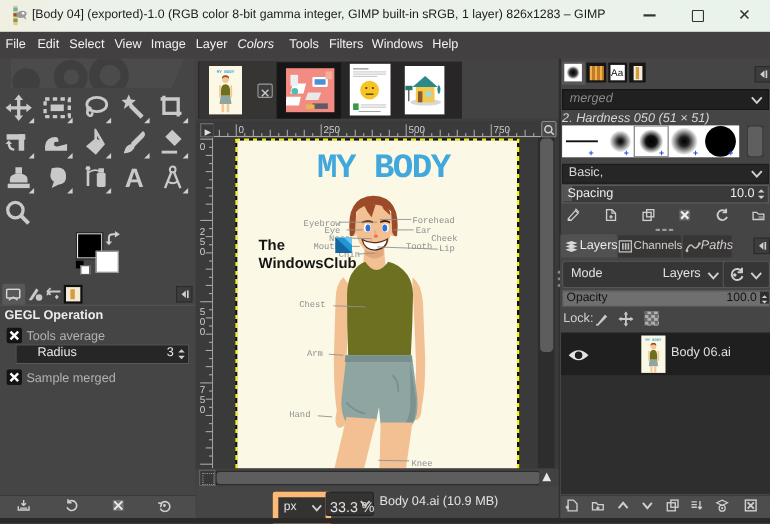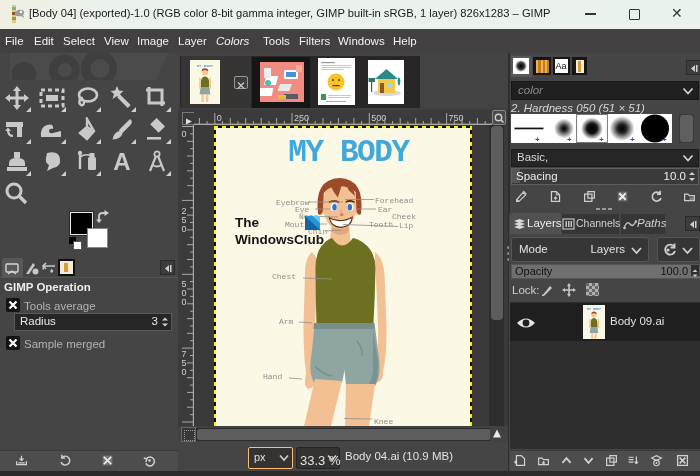--- a/index.html
+++ b/index.html
@@ -160,30 +160,30 @@
 <div class="a" style="left:60px;top:261px;width:13px;height:13px;background:#f5ecd8;">
   <div class="a" style="left:4px;top:2px;width:4px;height:9px;background:#d89b3a;"></div>
 </div>
 <div class="a" style="left:160px;top:260px;width:13px;height:13px;background:#3c3c3c;border:1px solid #2a2a2a;">
   <svg width="13" height="13" viewBox="0 0 13 13">
       <path d="M8 3 L4 6.5 L8 10 Z" fill="#cfcfcf"></path>
       <rect x="9" y="3" width="1.5" height="7" fill="#cfcfcf"></rect>
     </svg>
 </div>
 <div class="a" style="left:0px;top:277px;width:178px;height:1px;background:#555;"></div>
-<div class="a tx" style="left:4px;top:281px;font-size:11.5px;font-weight:bold;color:#ececec;">GIMP Operation</div>
+<div class="a tx" style="left:4px;top:281px;font-size:11.5px;font-weight:bold;color:#ececec;">GEGL Operation</div>
 
 <div class="a" style="left:6px;top:298px;width:14px;height:14px;background:#141414;border-radius:2px;">
   <svg width="14" height="14" viewBox="0 0 14 14">
       <path d="M3.5 3.5 L10.5 10.5 M10.5 3.5 L3.5 10.5" stroke="#fff" stroke-width="2.2"></path>
     </svg>
 </div>
 <div class="a tx" style="left:24px;top:300px;font-size:11.5px;color:#b2b2b2;">Tools average</div>
 <div class="a" style="left:14px;top:313px;width:156px;height:16px;background:#262626;border:1px solid #5a5a5a;">
-  <div class="a tx" style="left:5px;top:1px;font-size:11.5px;color:#e8e8e8;">Radius</div>
+  <div class="a tx" style="left:19px;top:1px;font-size:11.5px;color:#e8e8e8;">Radius</div>
   <div class="a tx" style="right:13px;top:1px;font-size:11.5px;color:#e8e8e8;">3</div>
   <svg class="a" style="right:1px;top:1px;" width="10" height="14" viewBox="0 0 10 14">
       <path d="M2 5.5 L5 2.5 L8 5.5 Z M2 8.5 L5 11.5 L8 8.5 Z" fill="#cfcfcf"></path>
     </svg>
 </div>
 <div class="a" style="left:6px;top:336px;width:14px;height:14px;background:#141414;border-radius:2px;">
   <svg width="14" height="14" viewBox="0 0 14 14">
       <path d="M3.5 3.5 L10.5 10.5 M10.5 3.5 L3.5 10.5" stroke="#fff" stroke-width="2.2"></path>
     </svg>
 </div>
@@ -506,21 +506,21 @@
 </div>
 <div class="a" style="left:196px;top:428px;width:298px;height:13px;background:#2c2c2c;"></div>
 <div class="a" style="left:197px;top:429px;width:294px;height:11px;background:#5d5d5d;border-radius:3px;"></div>
 <div class="a" style="left:490px;top:426px;width:14px;height:16px;background:#424242;">
   <svg width="14" height="16" viewBox="0 0 14 16">
       <path d="M3 11.5 L7 3.5 L11 11.5 Z" fill="#e8e8e8"></path>
     </svg>
 </div>
 
 <div class="a" style="left:178px;top:442px;width:331px;height:29px;background:#454545;"></div>
-<div class="a" style="left:248px;top:447px;width:43px;height:20px;background:#353232;border:1px solid #fdba74;border-radius:2px;">
+<div class="a" style="left:248px;top:447px;width:43px;height:20px;background:#353232;border:5px solid #fdba74;border-radius:2px;">
   <div class="a tx" style="left:5px;top:3px;font-size:11px;color:#e0e0e0;">px</div>
   <svg class="a" style="right:3px;top:6px;" width="10" height="8" viewBox="0 0 10 8">
       <path d="M1 1.5 L5 6 L9 1.5" fill="none" stroke="#d0d0d0" stroke-width="1.6"></path>
     </svg>
 </div>
 <div class="a" style="left:296px;top:447px;width:42px;height:20px;background:#353232;border:1px solid #252525;border-radius:2px;">
   <div class="a tx" style="left:3px;top:4.5px;font-size:13px;color:#e0e0e0;">33.3 %</div>
   <svg class="a" style="right:2px;top:6px;" width="10" height="8" viewBox="0 0 10 8">
       <path d="M1 1.5 L5 6 L9 1.5" fill="none" stroke="#d0d0d0" stroke-width="1.6"></path>
     </svg>
@@ -561,21 +561,21 @@
   </div>
 </div>
 <div class="a" style="left:686px;top:60px;width:13px;height:13px;background:#3c3c3c;border:1px solid #2a2a2a;">
   <svg width="13" height="13" viewBox="0 0 13 13">
       <path d="M8 3 L4 6.5 L8 10 Z" fill="#cfcfcf"></path>
       <rect x="9" y="3" width="1.5" height="7" fill="#cfcfcf"></rect>
     </svg>
 </div>
 
 <div class="a" style="left:511px;top:81px;width:186px;height:17px;background:#202020;border:1px solid #161616;">
-  <div class="a tx" style="left:6px;top:2px;font-size:11.5px;font-style:italic;color:#8a8a8a;">color</div>
+  <div class="a tx" style="left:6px;top:2px;font-size:11.5px;font-style:italic;color:#8a8a8a;">merged</div>
   <svg class="a" style="right:4px;top:5px;" width="12" height="9" viewBox="0 0 12 9">
       <path d="M1.5 1.5 L6 6.5 L10.5 1.5" fill="none" stroke="#d0d0d0" stroke-width="1.8"></path>
     </svg>
 </div>
 <div class="a tx" style="left:511px;top:102px;font-size:11.5px;font-style:italic;color:#d6d6d6;">2. Hardness 050 (51 × 51)</div>
 
 <div class="a" style="left:511px;top:114px;width:161px;height:29px;background:#fff;">
   <svg width="161" height="29" viewBox="0 0 161 29">
     <defs>
       <radialGradient id="g1">
@@ -680,21 +680,21 @@
     <circle cx="13" cy="2.5" r="1.3" fill="#c0c0c0"></circle>
   </svg>
 <div class="a tx" style="left:637px;top:217px;font-size:11.5px;color:#cfcfcf;font-style:italic;">Paths</div>
 <div class="a" style="left:685px;top:216px;width:13px;height:13px;background:#3c3c3c;border:1px solid #2a2a2a;">
   <svg width="13" height="13" viewBox="0 0 13 13">
       <path d="M8 3 L4 6.5 L8 10 Z" fill="#cfcfcf"></path>
       <rect x="9" y="3" width="1.5" height="7" fill="#cfcfcf"></rect>
     </svg>
 </div>
 
-<div class="a" style="left:511px;top:237px;width:136px;height:23px;background:#363636;border:1px solid #565656;border-radius:3px;">
+<div class="a" style="left:511px;top:237px;width:136px;height:23px;background:#363636;border:1px solid #565656;border-radius:3px;padding-left:12px;">
   <div class="a tx" style="left:7px;top:5px;font-size:11.5px;color:#e2e2e2;">Mode</div>
   <div class="a tx" style="right:23px;top:5px;font-size:11.5px;color:#e2e2e2;">Layers</div>
   <svg class="a" style="right:5px;top:8px;" width="13" height="9" viewBox="0 0 13 9">
       <path d="M2 2 L6.5 7 L11 2" fill="none" stroke="#d0d0d0" stroke-width="1.8"></path>
     </svg>
 </div>
 <div class="a" style="left:657px;top:237px;width:41px;height:23px;background:#363636;border:1px solid #565656;border-radius:3px;">
   <svg class="a" style="left:4px;top:4px;" width="16" height="16" viewBox="0 0 16 16">
       <path d="M12.5 5 A5 5 0 1 0 13 9" fill="none" stroke="#d0d0d0" stroke-width="1.8"></path>
       <path d="M12.5 1.5 L12.5 5.5 L8.5 5.5" fill="none" stroke="#d0d0d0" stroke-width="1.8"></path>
@@ -737,21 +737,21 @@
     <circle cx="11" cy="10" r="2.6" fill="#f6c795"></circle>
     <path d="M8.4 9.3 Q8.2 6.6 11 6.6 Q13.8 6.6 13.6 9.3 Q12.4 8.2 11 8.2 Q9.6 8.2 8.4 9.3Z" fill="#9c4a28"></path>
     <path d="M7.5 19 Q7.5 13 11 13 Q14.5 13 14.5 19 L14.5 22 L7.5 22 Z" fill="#6d7021"></path>
     <path d="M7.5 22 L14.5 22 L15.2 28 L6.8 28 Z" fill="#8fa5a2"></path>
     <rect x="8.2" y="28" width="2" height="6" fill="#f6c795"></rect>
     <rect x="11.6" y="28" width="2" height="6" fill="#f6c795"></rect>
     <rect x="6.3" y="14" width="1.4" height="9" fill="#f6c795"></rect>
     <rect x="14.8" y="14" width="1.4" height="9" fill="#f6c795"></rect>
   </svg>
 </div>
-<div class="a tx" style="left:610px;top:315px;font-size:11.5px;color:#e0e0e0;">Body 09.ai</div>
+<div class="a tx" style="left:610px;top:315px;font-size:11.5px;color:#e0e0e0;">Body 06.ai</div>
 
 <div class="a" style="left:510px;top:450px;width:190px;height:21px;background:#4d4d4d;border-top:1px solid #3a3a3a;"></div>
 <div id="lrbar" class="a" style="left:510px;top:452px;width:190px;height:18px;">
     <div style="position:absolute;left:4px;top:1px;"><svg width="13" height="13" viewBox="0 0 16 16">
         <path d="M3 2 H9 L13 6 V14 H3 Z" fill="none" stroke="#cfcfcf" stroke-width="1.5"></path>
         <path d="M2 8 V12 M0 10 H4" stroke="#cfcfcf" stroke-width="1.6"></path>
       </svg></div>
     <div style="position:absolute;left:27px;top:1px;"><svg width="13" height="13" viewBox="0 0 16 16">
         <path d="M2 13 V5 H6 L8 7 H14 V13 Z" fill="none" stroke="#cfcfcf" stroke-width="1.5"></path>
         <path d="M8 9 V13 M6 11 H10" stroke="#cfcfcf" stroke-width="1.6"></path>

